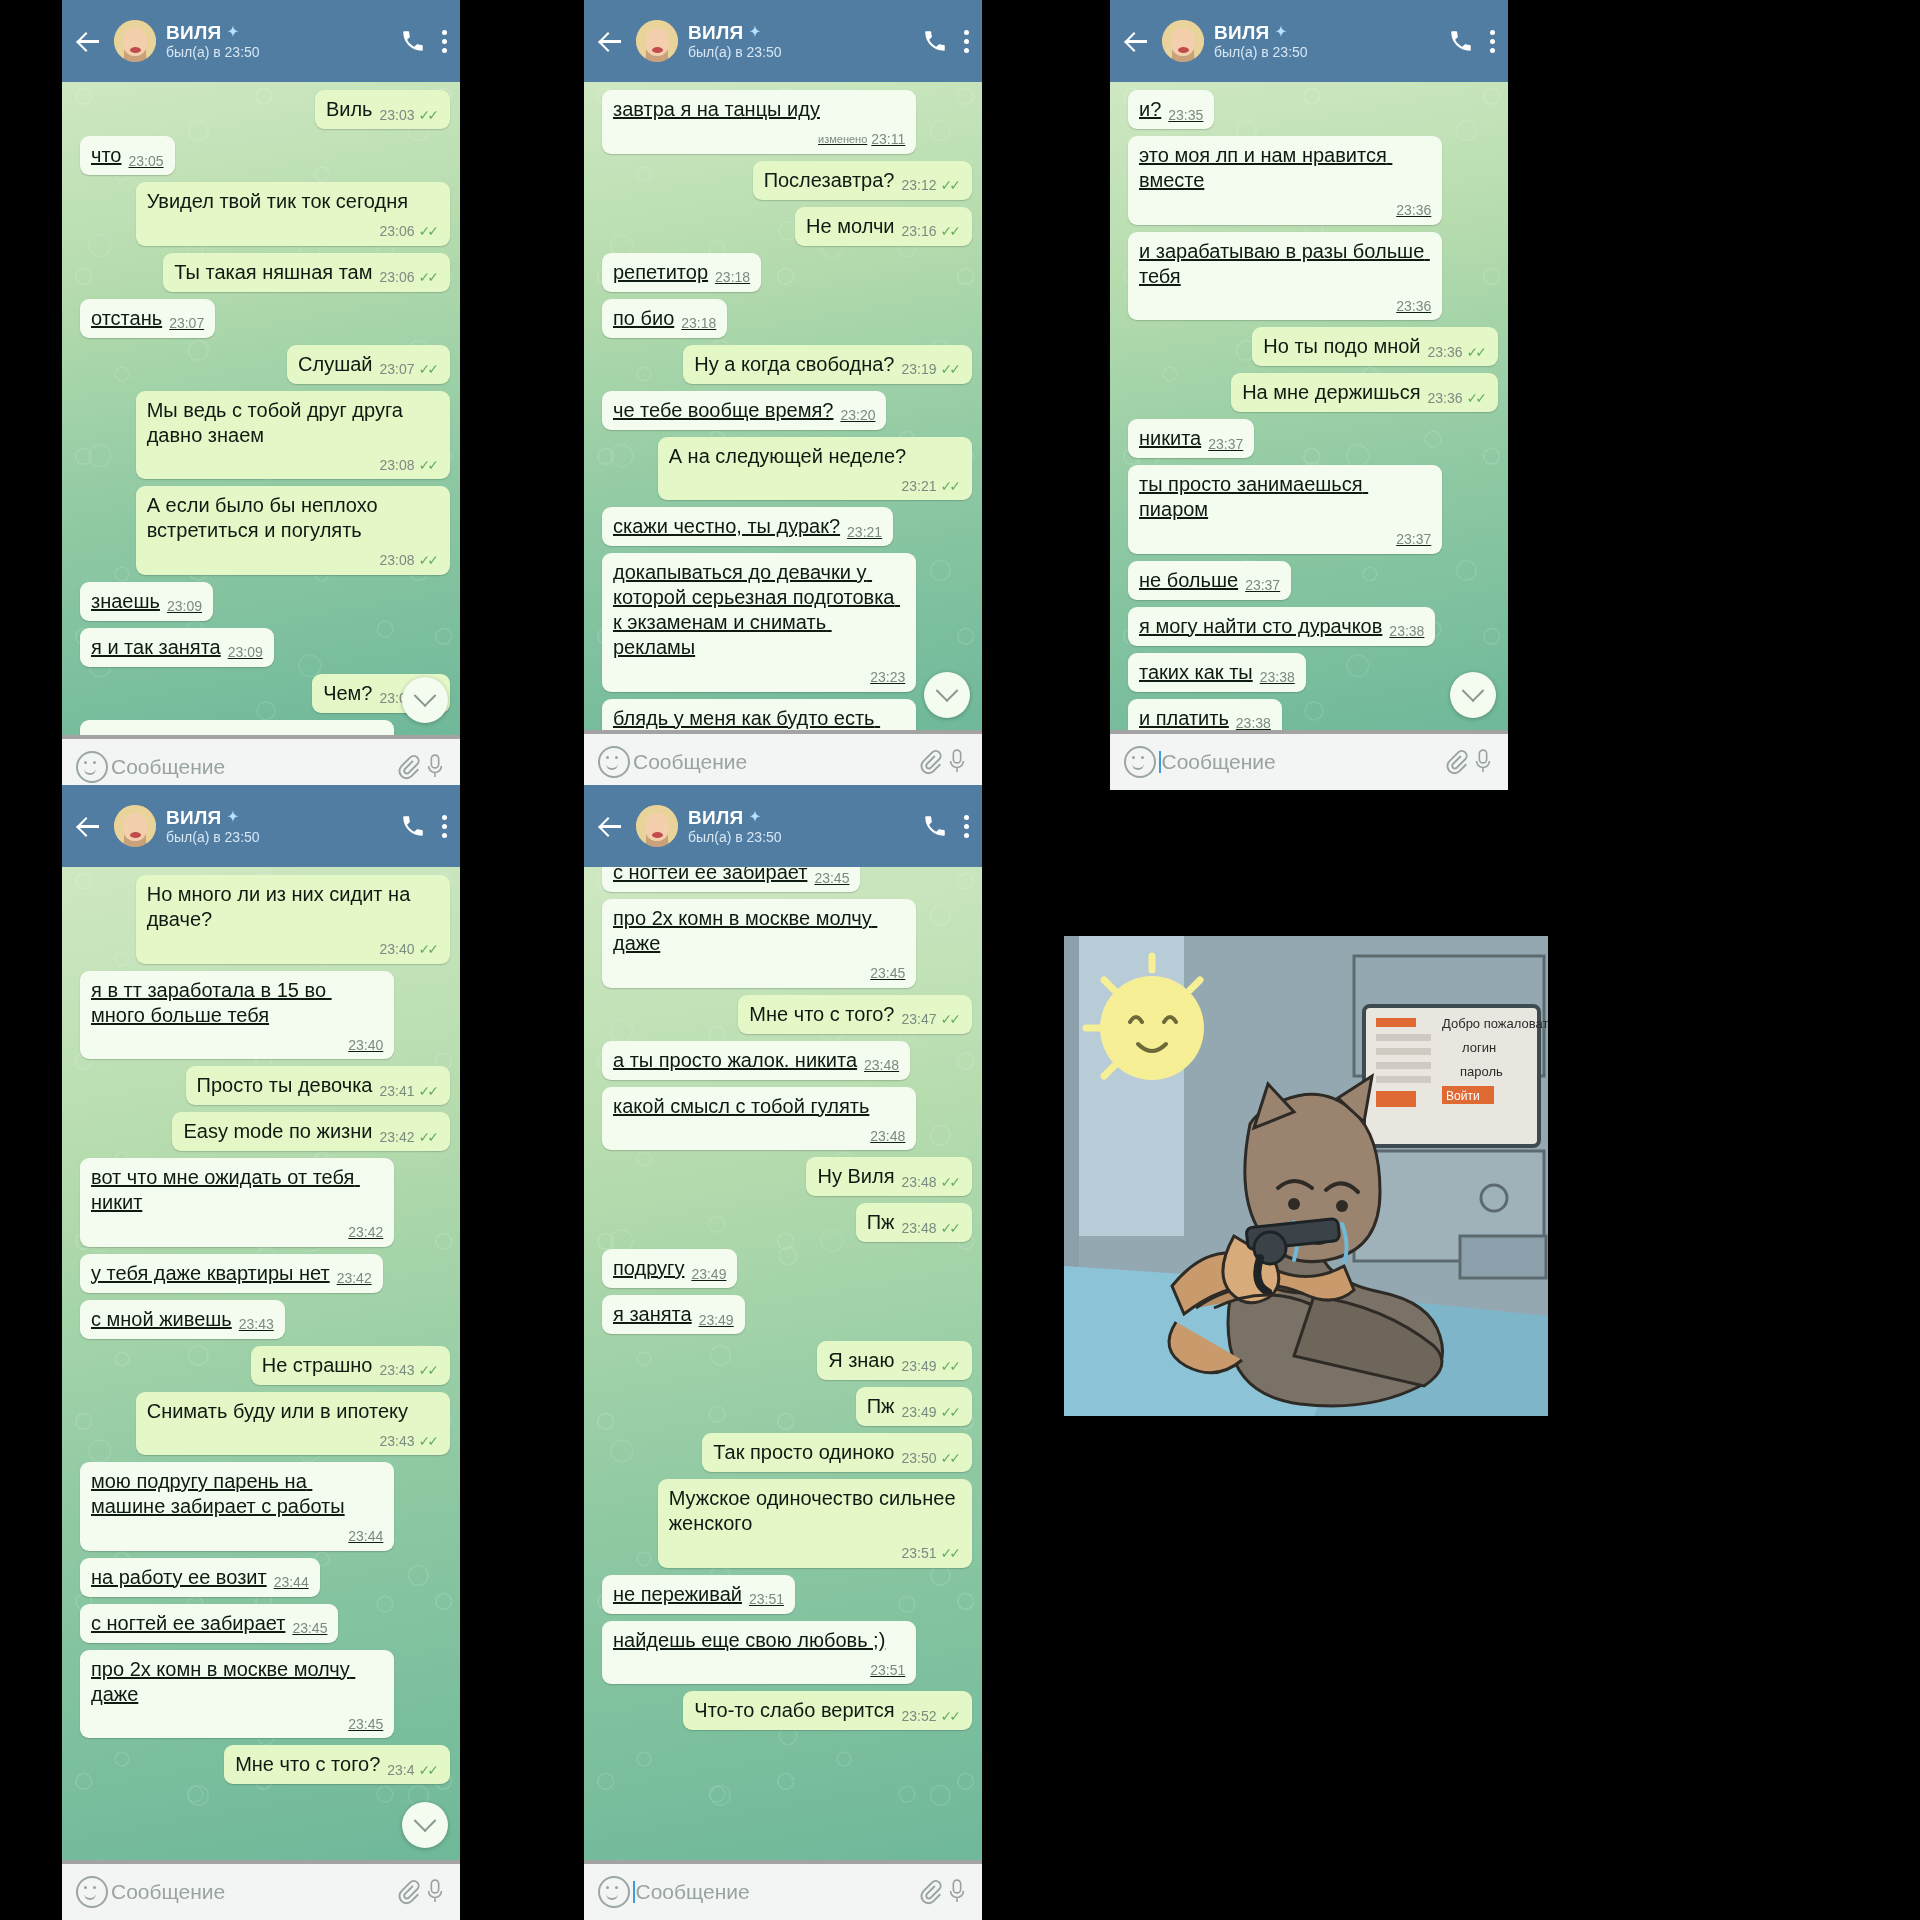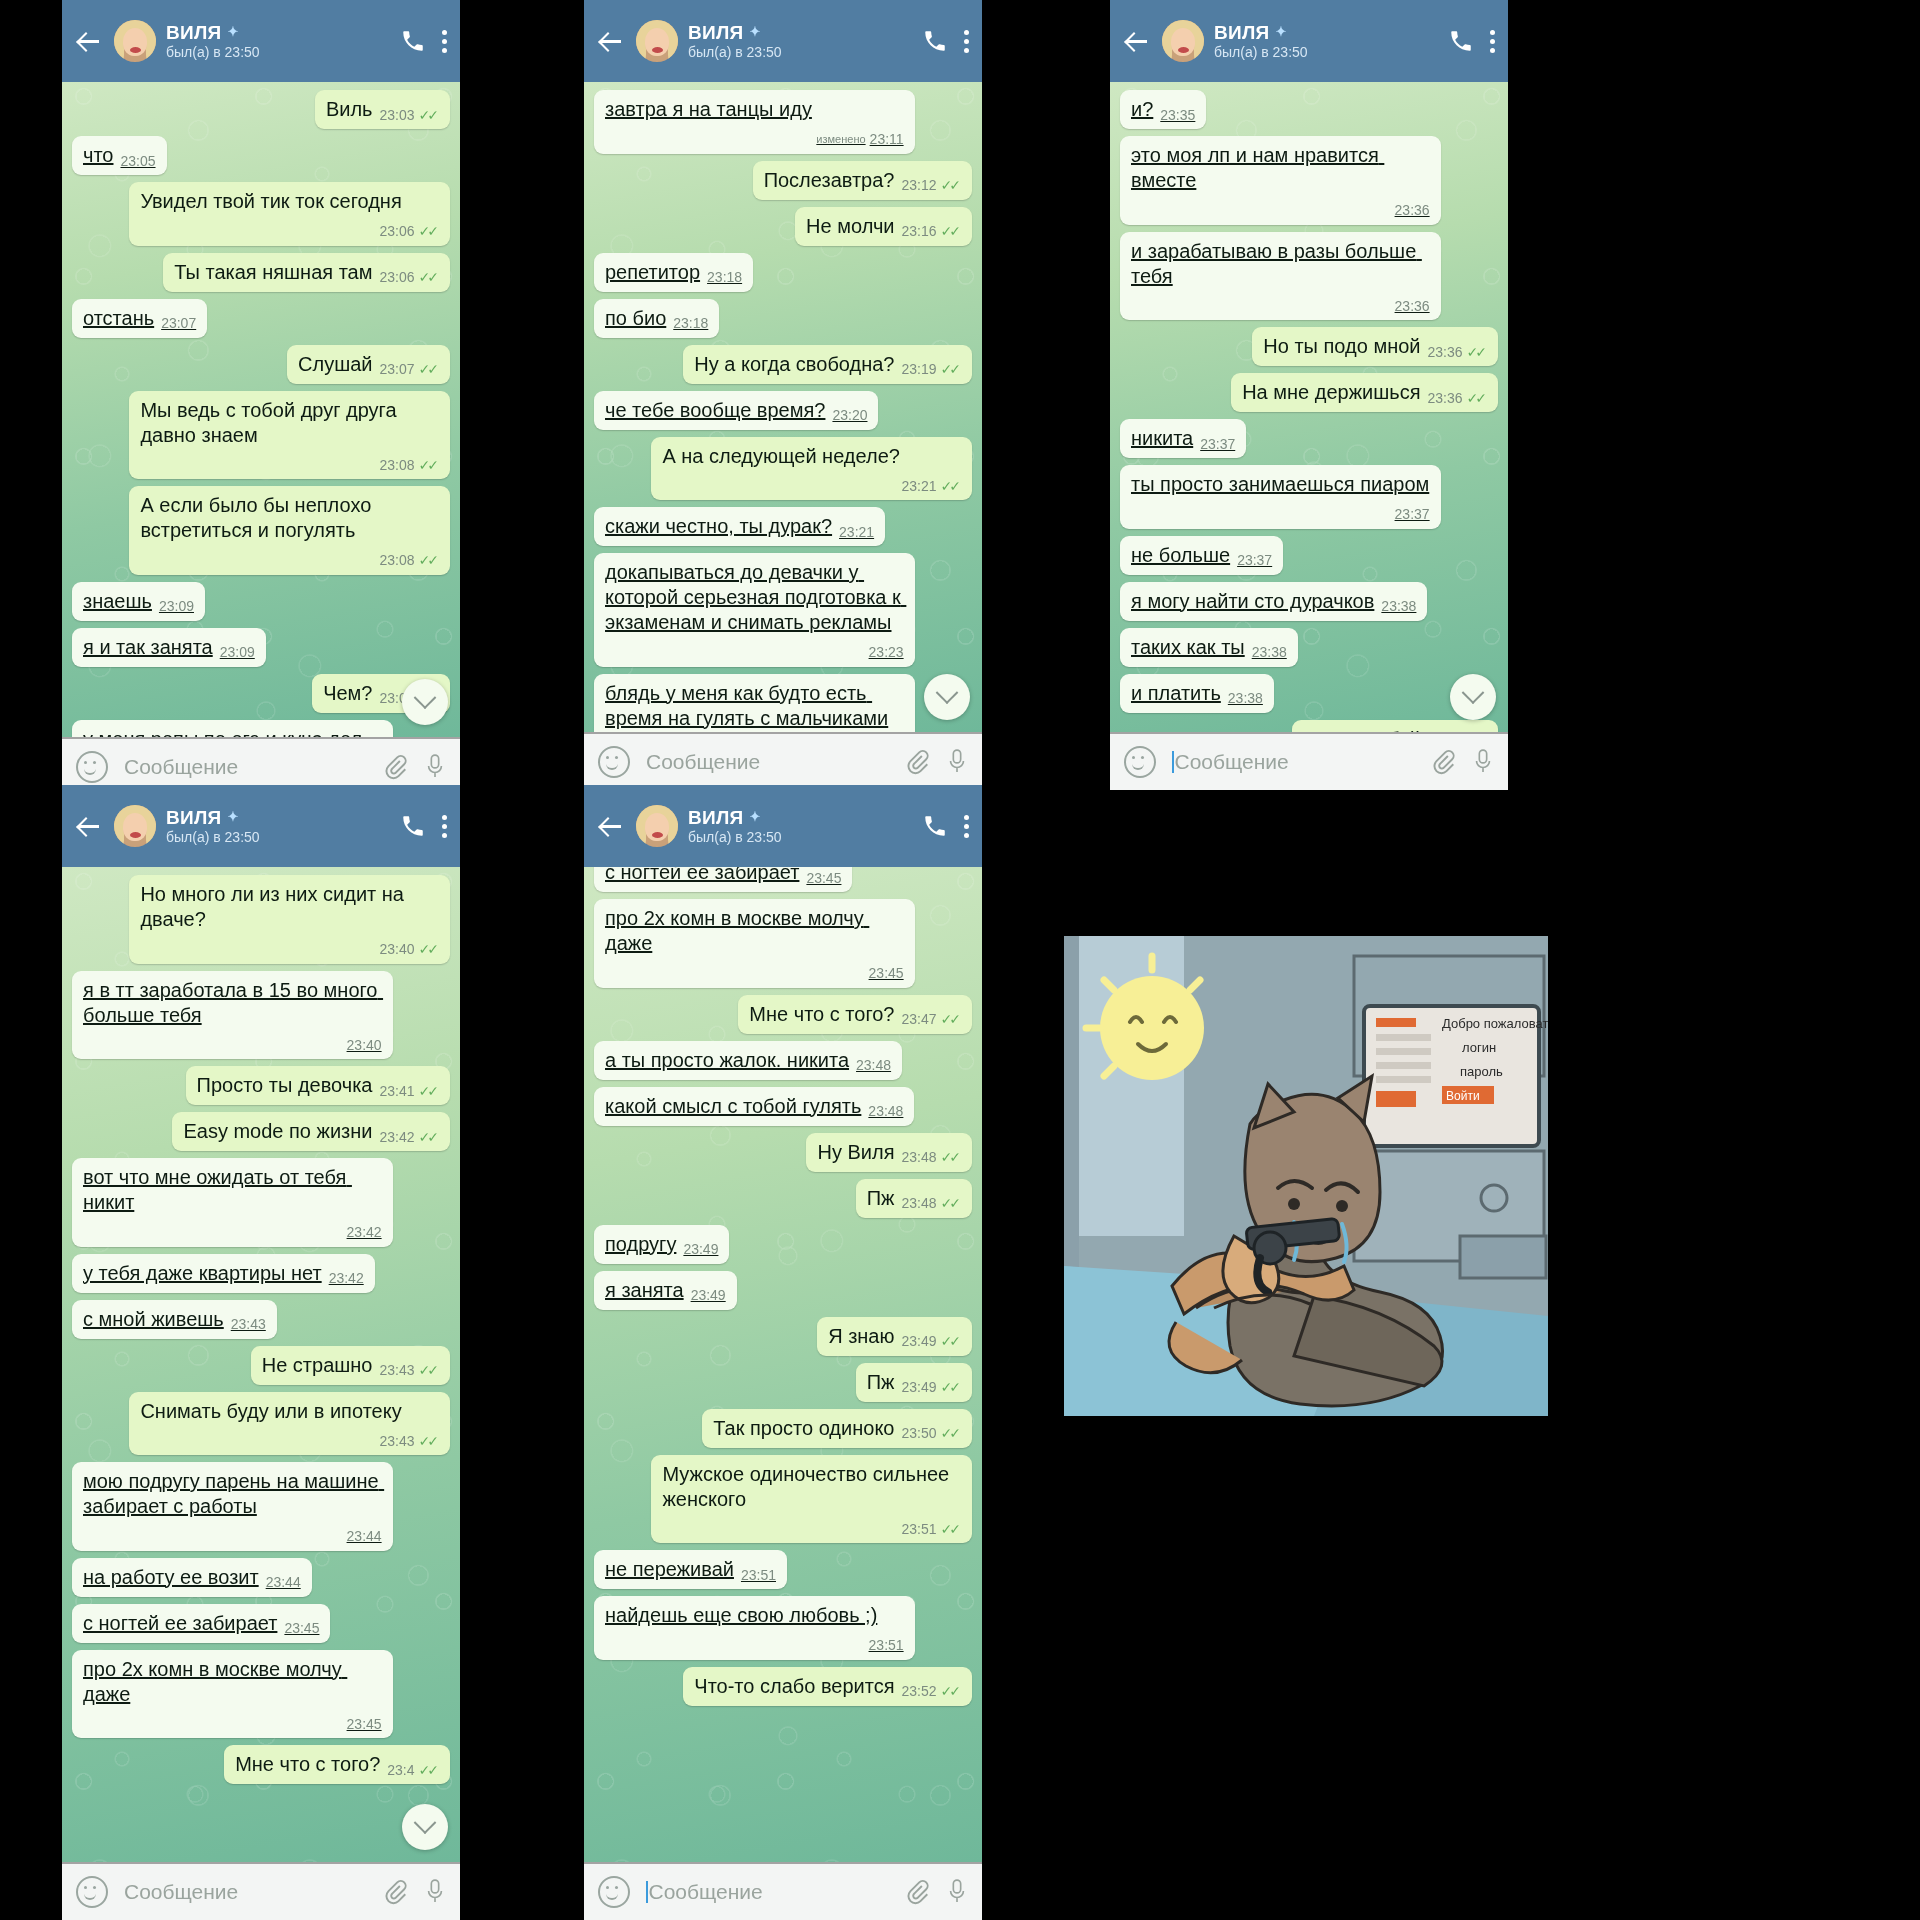--- a/index.html
+++ b/index.html
@@ -32,37 +32,37 @@
     background:linear-gradient(170deg,#cfe8c2 0%,#b6dcae 28%,#8fc9a3 62%,#6fb89a 100%);}
   .chat::before{content:"";position:absolute;inset:0;opacity:.22;
     background-image:
       radial-gradient(circle at 12% 8%, transparent 7px, rgba(255,255,255,.6) 7px, rgba(255,255,255,.6) 8px, transparent 9px),
       radial-gradient(circle at 62% 22%, transparent 9px, rgba(255,255,255,.5) 9px, rgba(255,255,255,.5) 10px, transparent 11px),
       radial-gradient(circle at 30% 46%, transparent 6px, rgba(255,255,255,.5) 6px, rgba(255,255,255,.5) 7px, transparent 8px),
       radial-gradient(circle at 85% 62%, transparent 8px, rgba(255,255,255,.5) 8px, rgba(255,255,255,.5) 9px, transparent 10px),
       radial-gradient(circle at 18% 78%, transparent 10px, rgba(255,255,255,.45) 10px, rgba(255,255,255,.45) 11px, transparent 12px),
       radial-gradient(circle at 70% 88%, transparent 7px, rgba(255,255,255,.5) 7px, rgba(255,255,255,.5) 8px, transparent 9px);
     background-size:180px 180px,220px 220px,200px 200px,240px 240px,210px 210px,190px 190px;}
-  .msgs{position:absolute;inset:0;padding:8px 10px 6px 10px;display:flex;flex-direction:column;gap:7px;box-sizing:border-box;}
+  .msgs{position:absolute;inset:0;padding:8px 10px 6px 18px;display:flex;flex-direction:column;gap:7px;box-sizing:border-box;}
   .row{display:flex;width:100%;}
   .row.out{justify-content:flex-end;}
   .row.in{justify-content:flex-start;}
   .bubble{max-width:79%;border-radius:9px;padding:7px 11px 7px 11px;position:relative;
     box-shadow:0 1px 1.5px rgba(0,0,0,.18);font-size:20px;line-height:1.25;color:#0d1b12;
     display:flex;flex-wrap:wrap;align-items:flex-end;gap:7px;}
   .bubble.in{background:#f4fbef;text-decoration:underline;}
   .bubble.out{background:#e4f7c7;}
   .btext{white-space:pre-wrap;}
   .meta{display:inline-flex;align-items:center;gap:4px;font-size:14px;color:#7c8b80;margin-left:auto;white-space:nowrap;transform:translateY(2px);}
   .edited{font-size:11px;color:#7c8b80;}
   .ticks{color:#62ad5c;font-size:14px;letter-spacing:-3px;padding-right:3px;}
   .wide .meta{width:100%;justify-content:flex-end;}
 
   
-  .inputbar{height:56px;background:#f3f5f4;display:flex;align-items:center;padding:0 14px;gap:16px;flex:0 0 auto;border-top:2px solid #a3a3a3;}
+  .inputbar{height:56px;background:#f3f5f4;display:flex;align-items:center;padding:0 14px;gap:3px;flex:0 0 auto;border-top:4px solid #a3a3a3;}
   .smiley{width:28px;height:28px;border-radius:50%;border:2.2px solid #9aa6a0;position:relative;flex:0 0 auto;}
   .smiley::before{content:"";position:absolute;left:6px;top:8px;width:3px;height:3px;border-radius:50%;background:#9aa6a0;box-shadow:9px 0 0 #9aa6a0;}
   .smiley::after{content:"";position:absolute;left:6px;top:14px;width:12px;height:6px;border-bottom:2.2px solid #9aa6a0;border-radius:0 0 10px 10px;}
   .inp-ph{flex:1 1 auto;color:#9aa49e;font-size:21px;position:relative;}
   .caret{display:inline-block;width:1.5px;height:22px;background:#3b9bdc;vertical-align:-4px;margin-right:1px;}
   .clip{width:26px;height:26px;flex:0 0 auto;}
   .mic{width:22px;height:30px;flex:0 0 auto;}
   .scrolldown{position:absolute;right:12px;bottom:12px;width:46px;height:46px;border-radius:50%;background:#f4fbef;
     box-shadow:0 1px 4px rgba(0,0,0,.25);display:flex;align-items:center;justify-content:center;cursor:pointer;}
   .scrolldown::after{content:"";width:14px;height:14px;border-right:2.6px solid #8a968f;border-bottom:2.6px solid #8a968f;transform:rotate(45deg) translate(-3px,-3px);}

